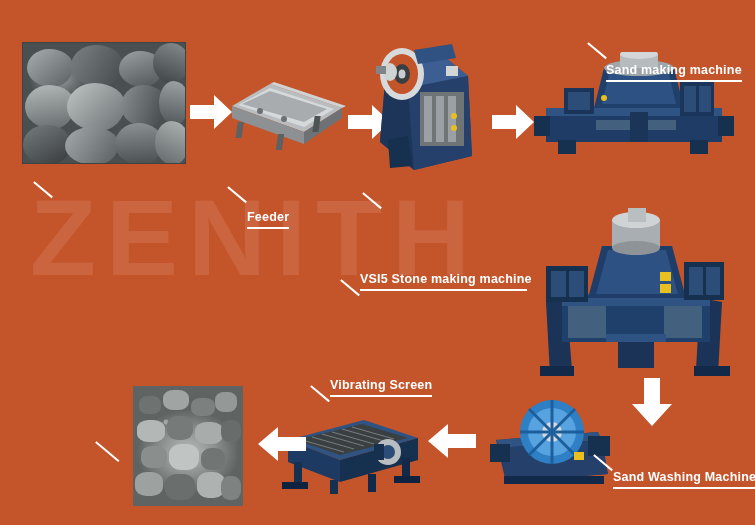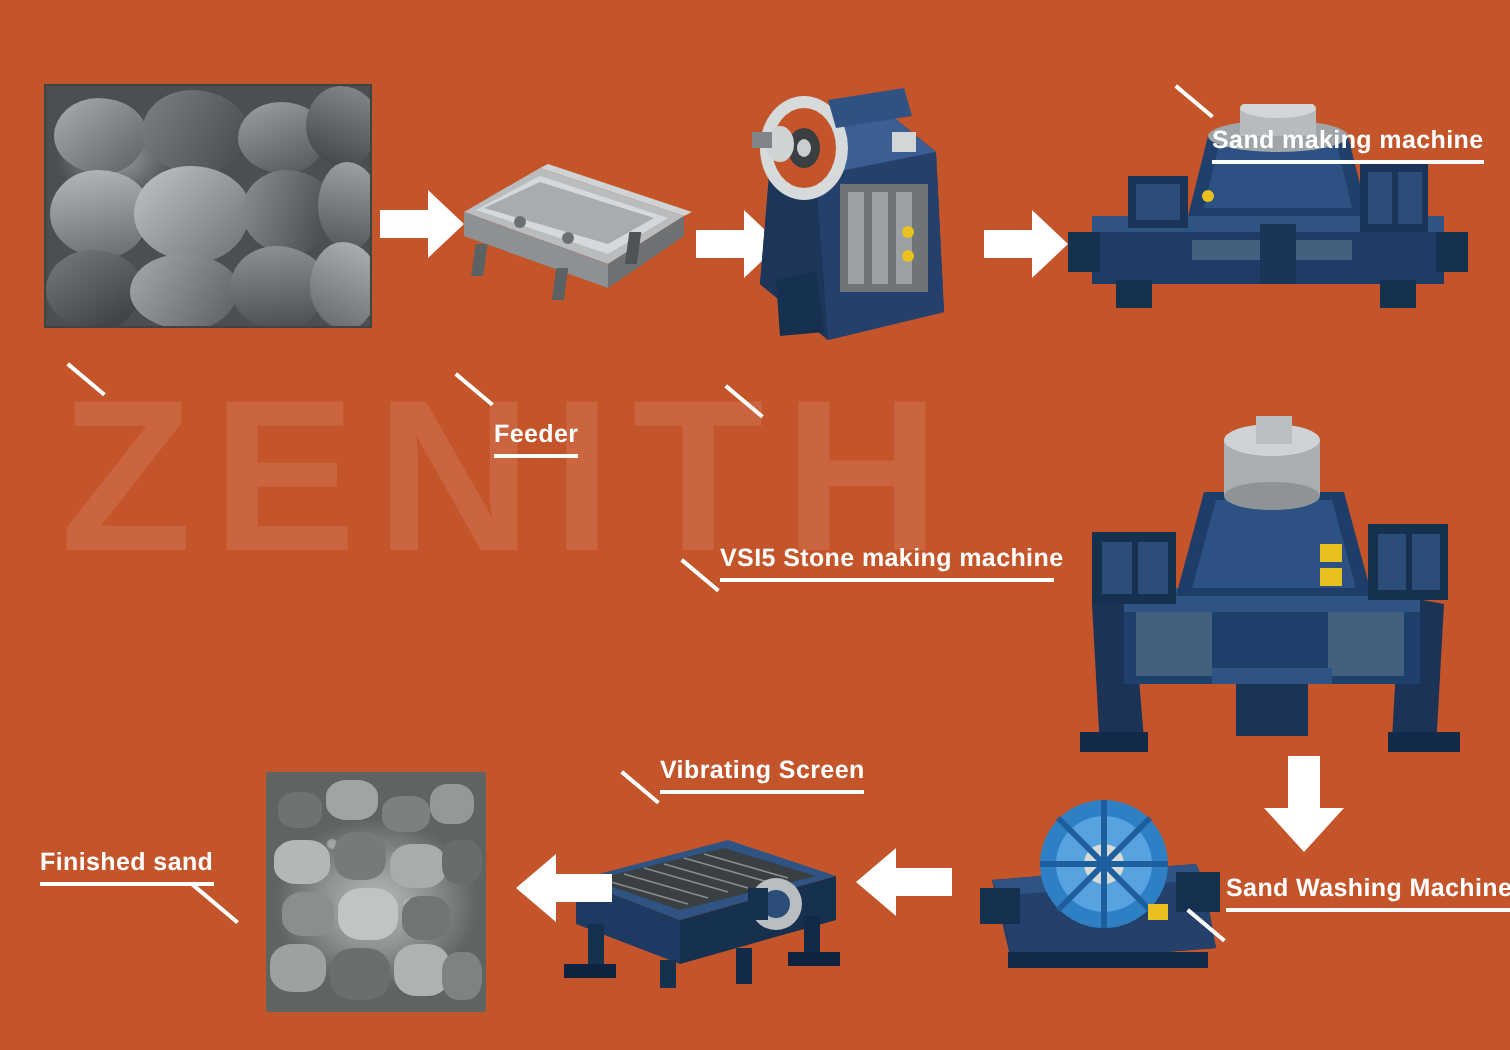--- a/index.html
+++ b/index.html
@@ -268,21 +268,21 @@
 
       <rect x="0" y="48" width="20" height="18" fill="#16304f"></rect>
       <rect x="98" y="40" width="22" height="20" fill="#16304f"></rect>
 
       <rect x="84" y="56" width="10" height="8" fill="#e8c020"></rect>
 
       <rect x="14" y="80" width="100" height="8" fill="#12294a"></rect>
     </svg>
   </div>
 
-  <div class="lbl" style="left:613px;top:437px;">
+  <div class="lbl" style="left:613px;top:470px;">
     <span>Sand Washing Machine</span>
     <span class="underline" style="width: 143.141px;"></span>
   </div>
   <div class="leader" style="left:594px;top:454px;width:24px;transform:rotate(40deg);"></div>
 
   <div class="arrow" style="left:428px;top:424px;">
     <svg width="48" height="34" viewBox="0 0 48 34">
         <polygon points="48,10 20,10 20,0 0,17 20,34 20,24 48,24" fill="#ffffff"></polygon>
       </svg>
   </div>
@@ -339,19 +339,15 @@
     <div class="grain" style="left:88px;top:34px;width:20px;height:22px;background:#686d6c;"></div>
     <div class="grain" style="left:8px;top:60px;width:26px;height:22px;background:#8a8f8e;"></div>
     <div class="grain" style="left:36px;top:58px;width:30px;height:26px;background:#c0c4c3;"></div>
     <div class="grain" style="left:68px;top:62px;width:24px;height:22px;background:#717675;"></div>
     <div class="grain" style="left:2px;top:86px;width:28px;height:24px;background:#9da1a0;"></div>
     <div class="grain" style="left:32px;top:88px;width:30px;height:26px;background:#6a6f6e;"></div>
     <div class="grain" style="left:64px;top:86px;width:28px;height:26px;background:#aeb2b1;"></div>
     <div class="grain" style="left:88px;top:90px;width:20px;height:24px;background:#7e8382;"></div>
   </div>
 
-  <div class="lbl" style="left:20px;top:424px;">
-    <span>Finished sand</span>
-    <span class="underline" style="width: 86.6406px;"></span>
-  </div>
   <div class="leader" style="left:96px;top:441px;width:30px;transform:rotate(40deg);"></div>
 
 </div>
 
 </body></html>

